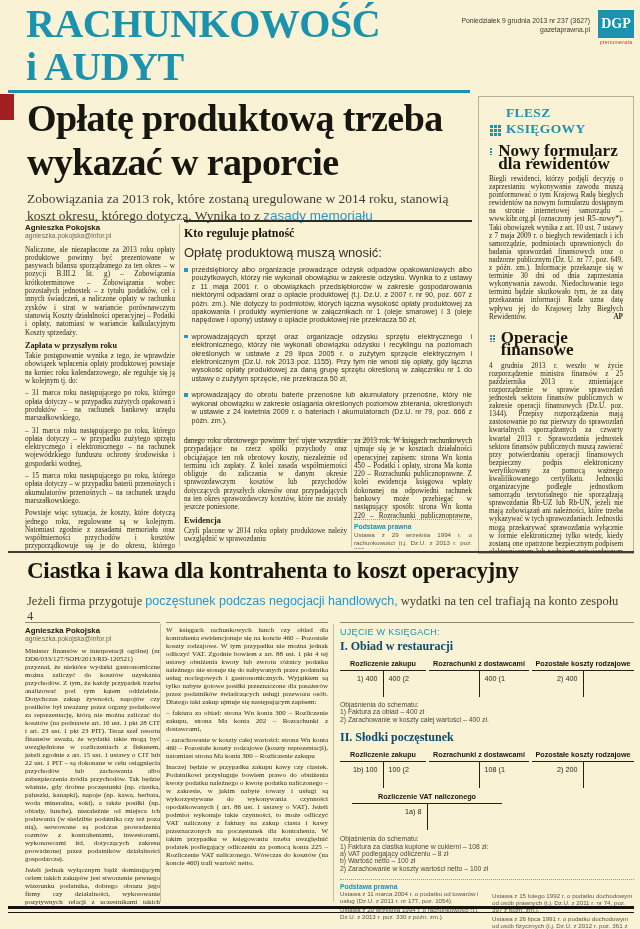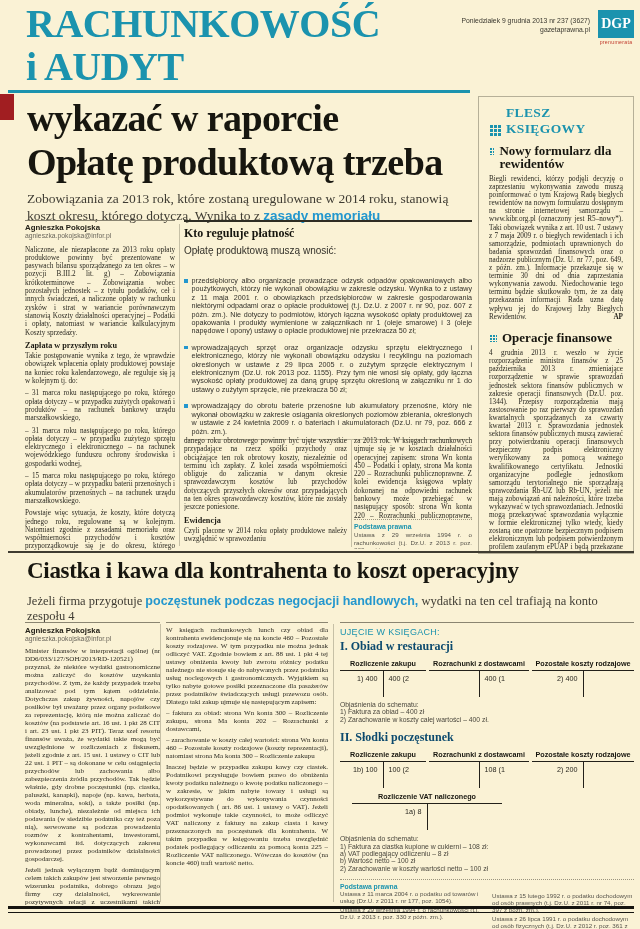--- a/index.html
+++ b/index.html
@@ -5,21 +5,21 @@
   html,body{margin:0;padding:0}
   body{
     width:640px;height:929px;position:relative;overflow:hidden;
     background:#FAF2D5;color:#201e16;
     font-family:"Liberation Serif",serif;
     -webkit-font-smoothing:antialiased;
   }
   .abs{position:absolute}
   .sans{font-family:"Liberation Sans",sans-serif}
   .b{font-weight:400}
-  .hl{color:#2397CE;font-family:"Liberation Sans",sans-serif;font-weight:700}
+  .hl{color:#2397CE;font-family:"Liberation Sans",sans-serif;font-weight:400}
 
   
   .masthead{left:26px;top:2px;color:#1B93AE;font-weight:700;letter-spacing:-.5px}
   .masthead .l1{font-size:40px;line-height:44px}
   .masthead .l2{font-size:40px;line-height:42px}
   .teal-rule{left:8px;top:90px;width:462px;height:3px;background:#1B93AE}
   .datebox{left:402px;top:16px;width:188px;text-align:right;font-size:6.8px;line-height:9px;color:#3a382f}
   .dgp-logo{left:598px;top:10px;width:36px;height:28px;background:#1B93AE;color:#fff;
     text-align:center;line-height:28px;font-size:14px;font-weight:700}
   .dgp-sub{left:598px;top:39px;width:36px;text-align:center;font-size:5.2px;color:#C0392B;letter-spacing:.3px}
@@ -38,39 +38,39 @@
   .a1c1{left:25px;top:220px;width:150px;height:326px;overflow:hidden}
   .a1c2{left:184px;top:437px;width:163px;height:112px;overflow:hidden}
   .a1c3{left:354px;top:437px;width:118px;height:112px;overflow:hidden}
   .a1c3 .clip{max-height:82px;overflow:hidden}
   .vline{width:1px;background:#c6c0a6}
 
   
   .infobox{left:184px;top:220px;width:288px;height:213px;border-top:2px solid #2e2c22;
     border-bottom:1px solid #bdb79c;padding-top:4px;overflow:hidden}
   .infobox h3{margin:0 0 4px 0;font-size:12px;font-weight:700;color:#17160f}
-  .infobox .intro{font-size:10px;color:#33312a;margin-bottom:21px}
+  .infobox .intro{font-size:13px;color:#33312a;margin-bottom:6px}
   .bullet{display:flex;margin-bottom:8px}
   .bullet .sq{flex:0 0 auto;width:3.5px;height:3.5px;background:#2397CE;margin:2px 4px 0 0}
   .bullet .bt{font-size:7.2px;line-height:8.4px;text-align:justify;color:#33312a}
 
   
   .legal{border-top:1px dotted #9a947e;padding-top:3px}
   .legal .ll{font-size:6.8px;font-weight:700;color:#1B93AE}
   .legal .lt{font-size:6.2px;line-height:7.2px;color:#55524a}
 
   
   .sidebar{left:478px;top:96px;width:156px;height:458px;border:1px solid #b6b098;
     box-sizing:border-box;padding:8px 10px;overflow:hidden}
   .sb-title{display:flex;align-items:flex-end;margin-bottom:8px}
   .sb-title .txt{font-size:13.5px;font-weight:700;color:#1B93AE;letter-spacing:.4px}
   .gicon{background-color:#1B93AE;background-image:linear-gradient(#FAF2D5 1px,transparent 1px),linear-gradient(90deg,#FAF2D5 1px,transparent 1px);background-size:4px 4px;margin-right:5px}
   .gicon.big{width:13px;height:13px}
   .gicon.small{width:8px;height:8px;background-size:3px 3px;margin-top:2px}
-  .sb-item-title{display:flex;font-size:13px;line-height:12.5px;font-weight:700;color:#17160f;margin-bottom:5px}
+  .sb-item-title{display:flex;font-size:17px;line-height:12.5px;font-weight:700;color:#17160f;margin-bottom:5px}
   .sb-body{font-size:7.2px;line-height:8.1px;text-align:justify;color:#2a2820;margin-bottom:11px}
   .sign{font-weight:700;float:right;font-size:7.2px}
 
   
   .sep2{left:8px;top:551px;width:626px;height:2px;background:#3f3c30}
   .h2{left:27px;top:558px;width:600px;font-size:23px;line-height:26px;font-weight:700;color:#17160f;letter-spacing:-.3px}
   .lead2{left:27px;top:594px;width:600px;font-size:12.5px;line-height:15px;color:#3f3c33}
   .a2c1{left:25px;top:622px;width:135px;height:280px;overflow:hidden}
   .a2c2{left:166px;top:622px;width:162px;height:282px;overflow:hidden}
   .a2c1 .colbody,.a2c2 .colbody{font-size:7px;line-height:8px;text-align:justify;color:#2a2820}
@@ -105,22 +105,22 @@
 <div class="abs datebox sans">
   <div><span class="b">Poniedziałek </span><span>9 grudnia 2013 nr 237 (3627)</span></div>
   <div>gazetaprawna.pl</div>
 </div>
 <div class="abs dgp-logo">DGP</div>
 <div class="abs dgp-sub sans">prenumerata</div>
 <div class="abs teal-rule"></div>
 <div class="abs red-marker"></div>
 
 <div class="abs h1">
+  <div>Opłatę produktową trzeba</div>
   <div>wykazać w raporcie</div>
-  <div>Opłatę produktową trzeba</div>
 </div>
 <div class="abs lead1"><span>Zobowiązania za 2013 rok, które zostaną uregulowane w 2014 roku, stanowią koszt okresu, którego dotyczą. Wynika to z </span><span class="hl">zasady memoriału</span></div>
 
 <div class="abs a1c1 col rule-top">
   <div class="byline">
     <div class="bn sans">Agnieszka Pokojska</div>
     <div class="be sans">agnieszka.pokojska@infor.pl</div>
   </div>
   <p><span>Naliczone, ale niezapłacone za 2013 roku opłaty produktowe powinny być prezentowane w pasywach bilansu sporządzanego za ten okres – w pozycji B.III.2 lit. g) – </span><span class="b">Zobowiązania krótkoterminowe – Zobowiązania wobec pozostałych jednostek – z tytułu podatków, ceł i innych świadczeń</span><span>, a naliczone opłaty w rachunku zysków i strat w wariancie porównawczym stanowią </span><span class="b">Koszty działalności operacyjnej – Podatki i opłaty</span><span>, natomiast w wariancie kalkulacyjnym </span><span class="b">Koszty sprzedaży</span><span>.</span></p>
   <div class="subhead">Zapłata w przyszłym roku</div>

